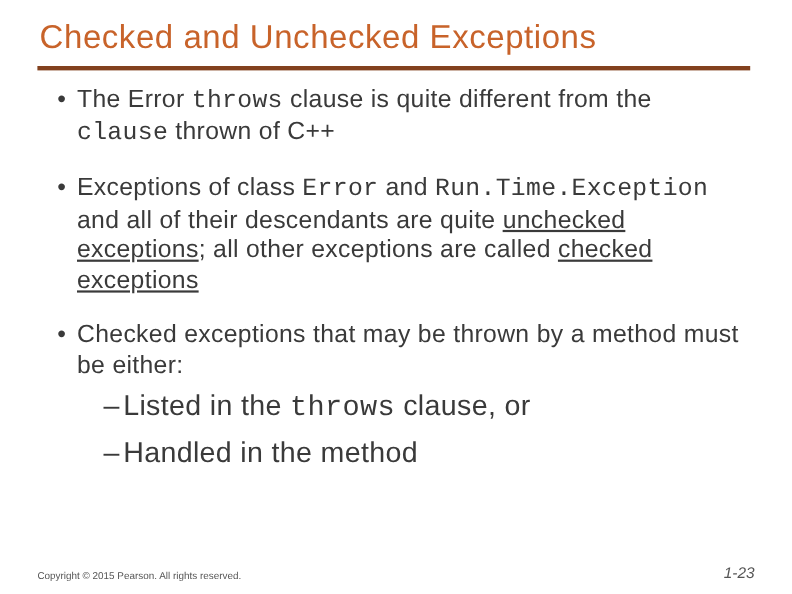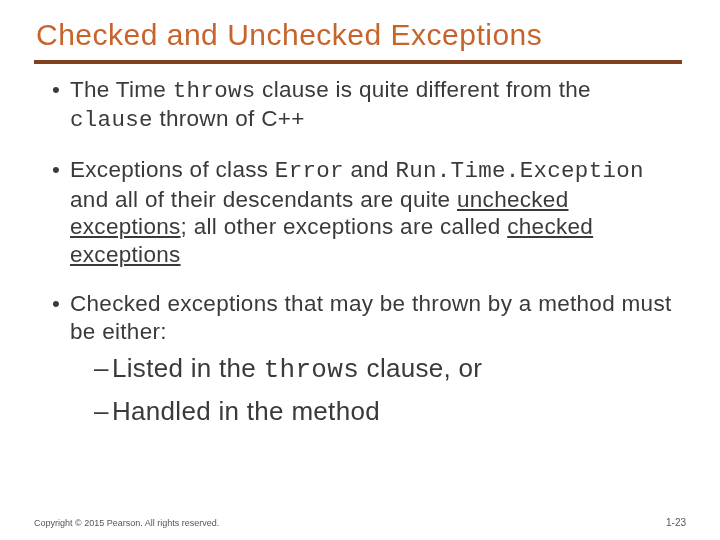--- a/index.html
+++ b/index.html
@@ -84,35 +84,36 @@
     left: 34px;
     right: 34px;
     display: flex;
     justify-content: space-between;
     align-items: flex-end;
     font-size: 9px;
     color: #555;
     font-family: Arial, sans-serif;
   }
   .pagenum {
-    font-size: 10px;
+    font-size: 14px;
+    font-style: italic;
   }
 </style>
 </head>
 <body>
 
 <div class="slide">
 
   <h1 class="title">Checked and Unchecked Exceptions</h1>
   <div class="rule"></div>
 
   <ul class="top">
 
     <li>
-      <span>The Time </span><span class="mono">throws</span><span> clause is quite different from the </span><span class="mono">clause</span><span> thrown of C++</span>
+      <span>The Error </span><span class="mono">throws</span><span> clause is quite different from the </span><span class="mono">clause</span><span> thrown of C++</span>
     </li>
 
     <li>
       <span>Exceptions of class </span><span class="mono">Error</span><span> and </span><span class="mono">Run.Time.Exception</span><span> and all of their descendants are quite </span><span class="u">unchecked exceptions</span><span>; all other exceptions are called </span><span class="u">checked exceptions</span>
     </li>
 
     <li>
       <span>Checked exceptions that may be thrown by a method must be either:</span>
       <ul class="sub">
         <li>

